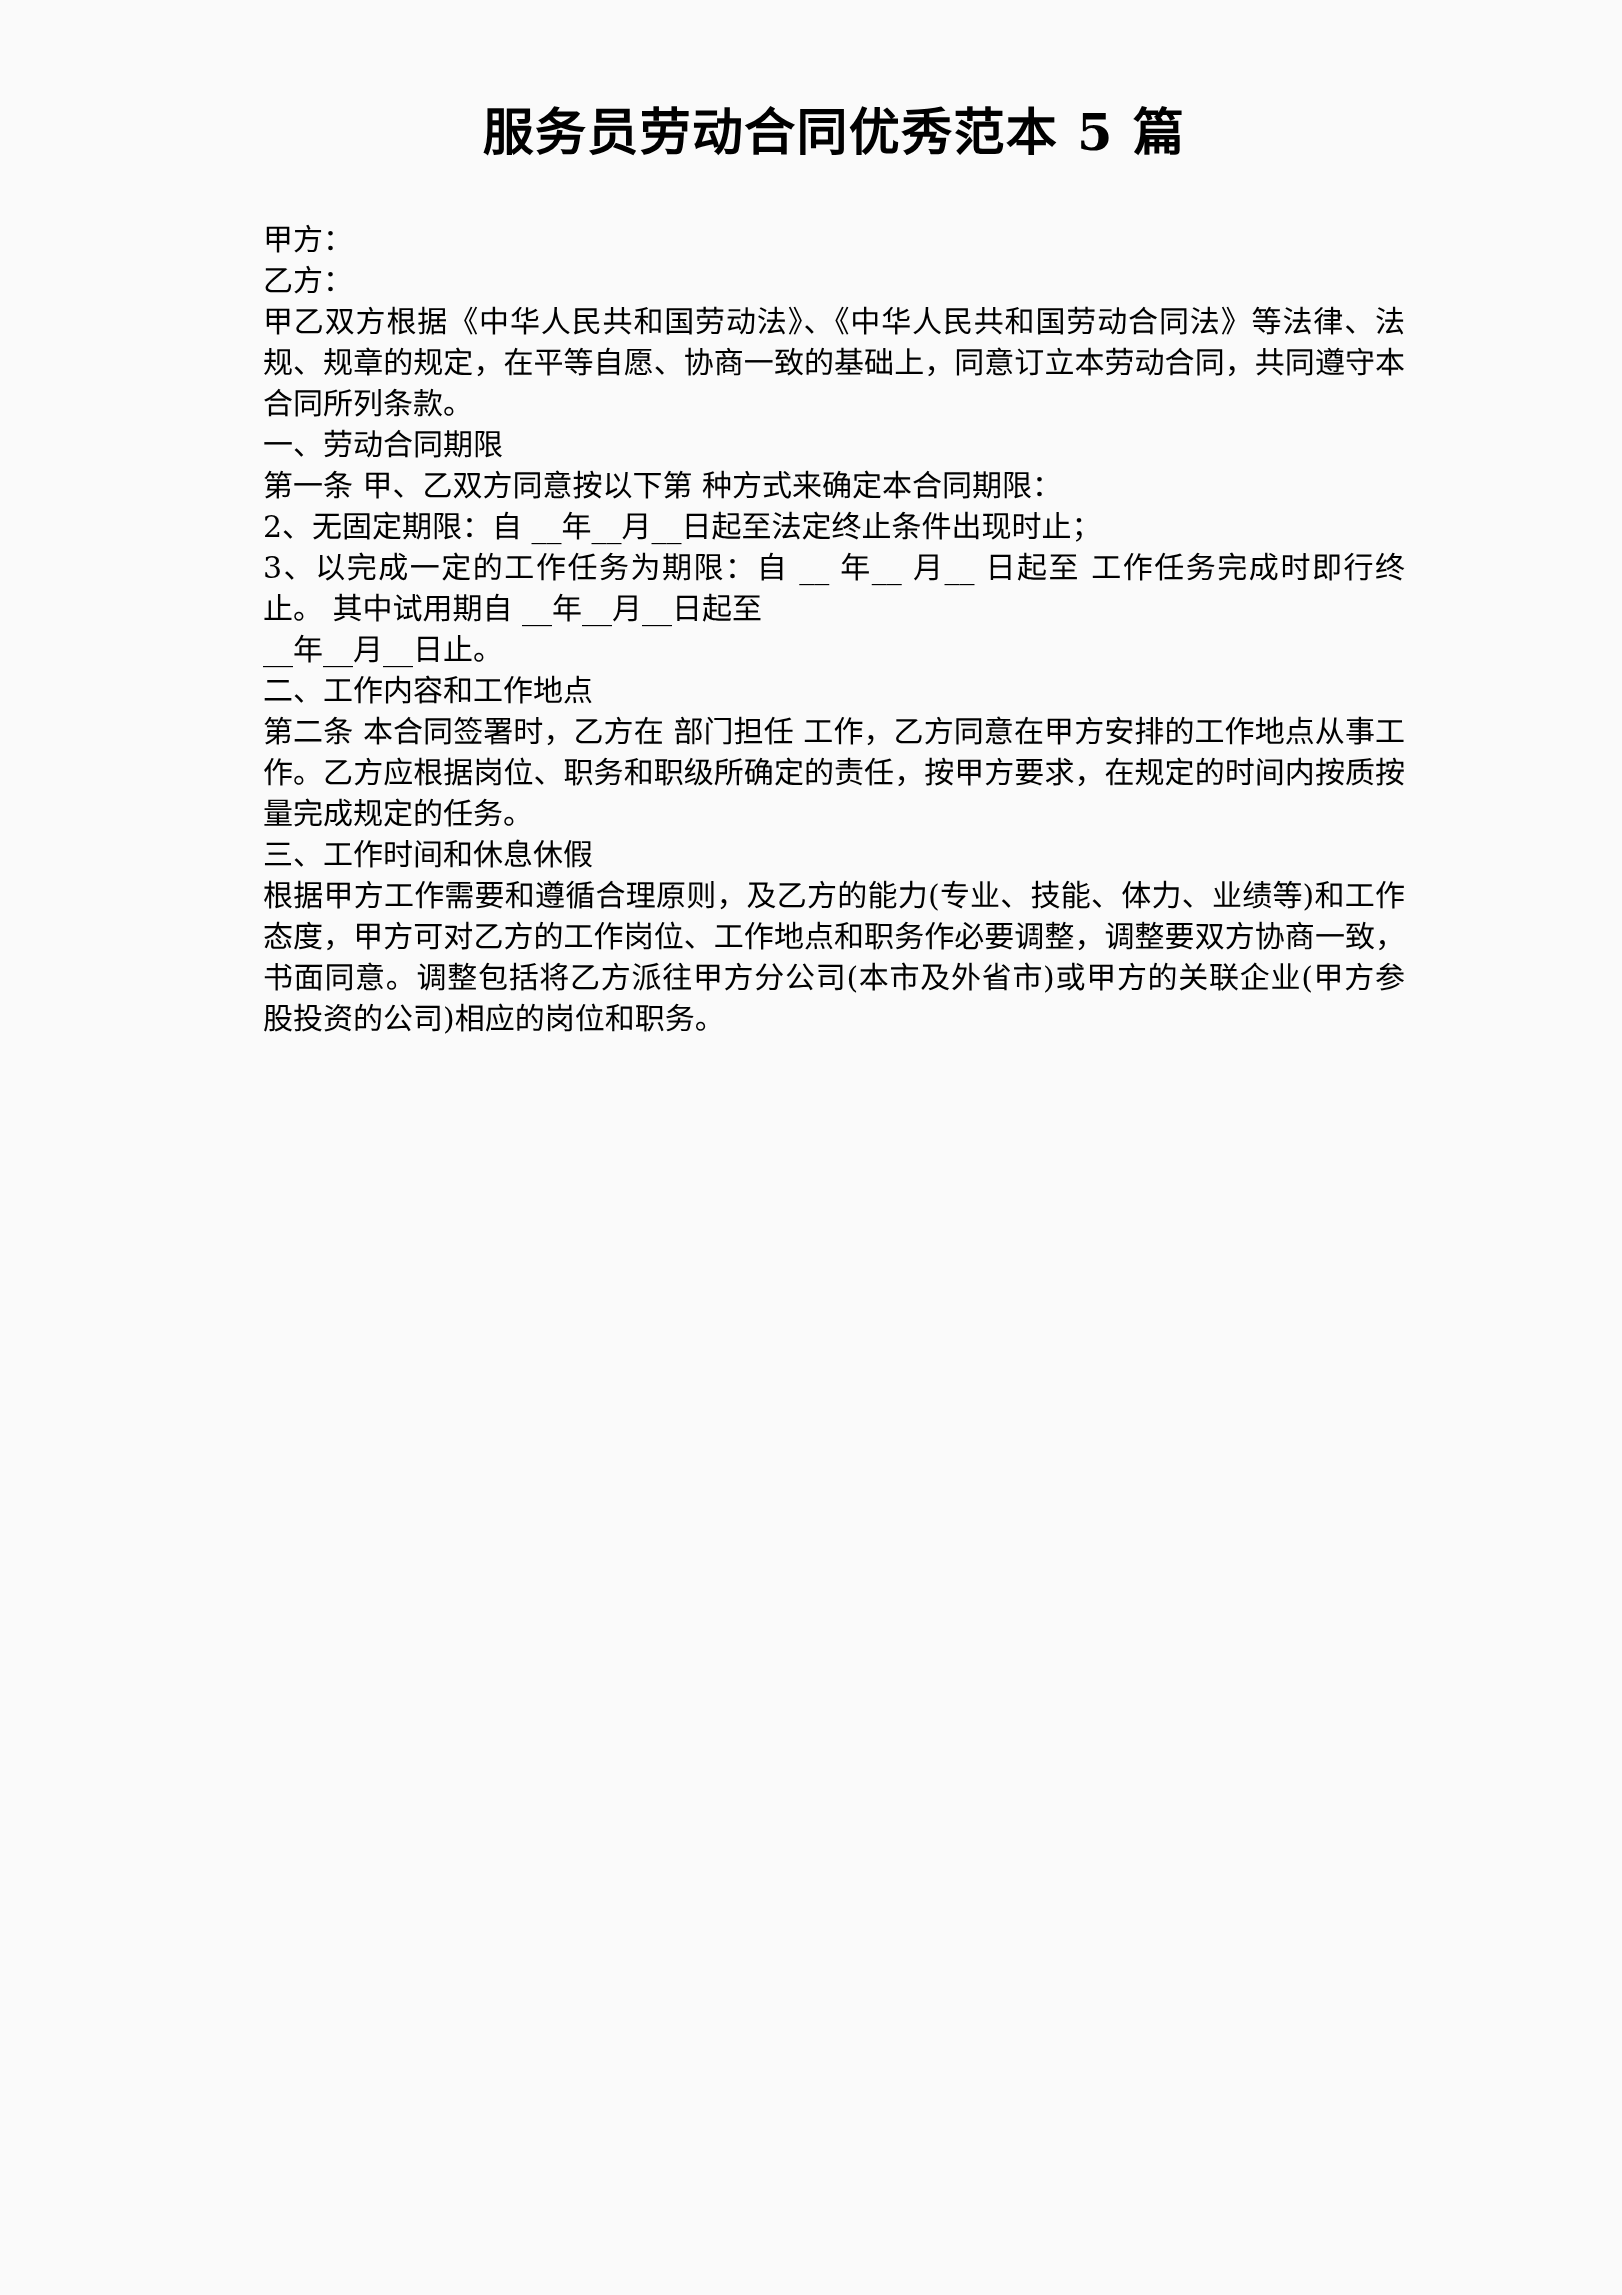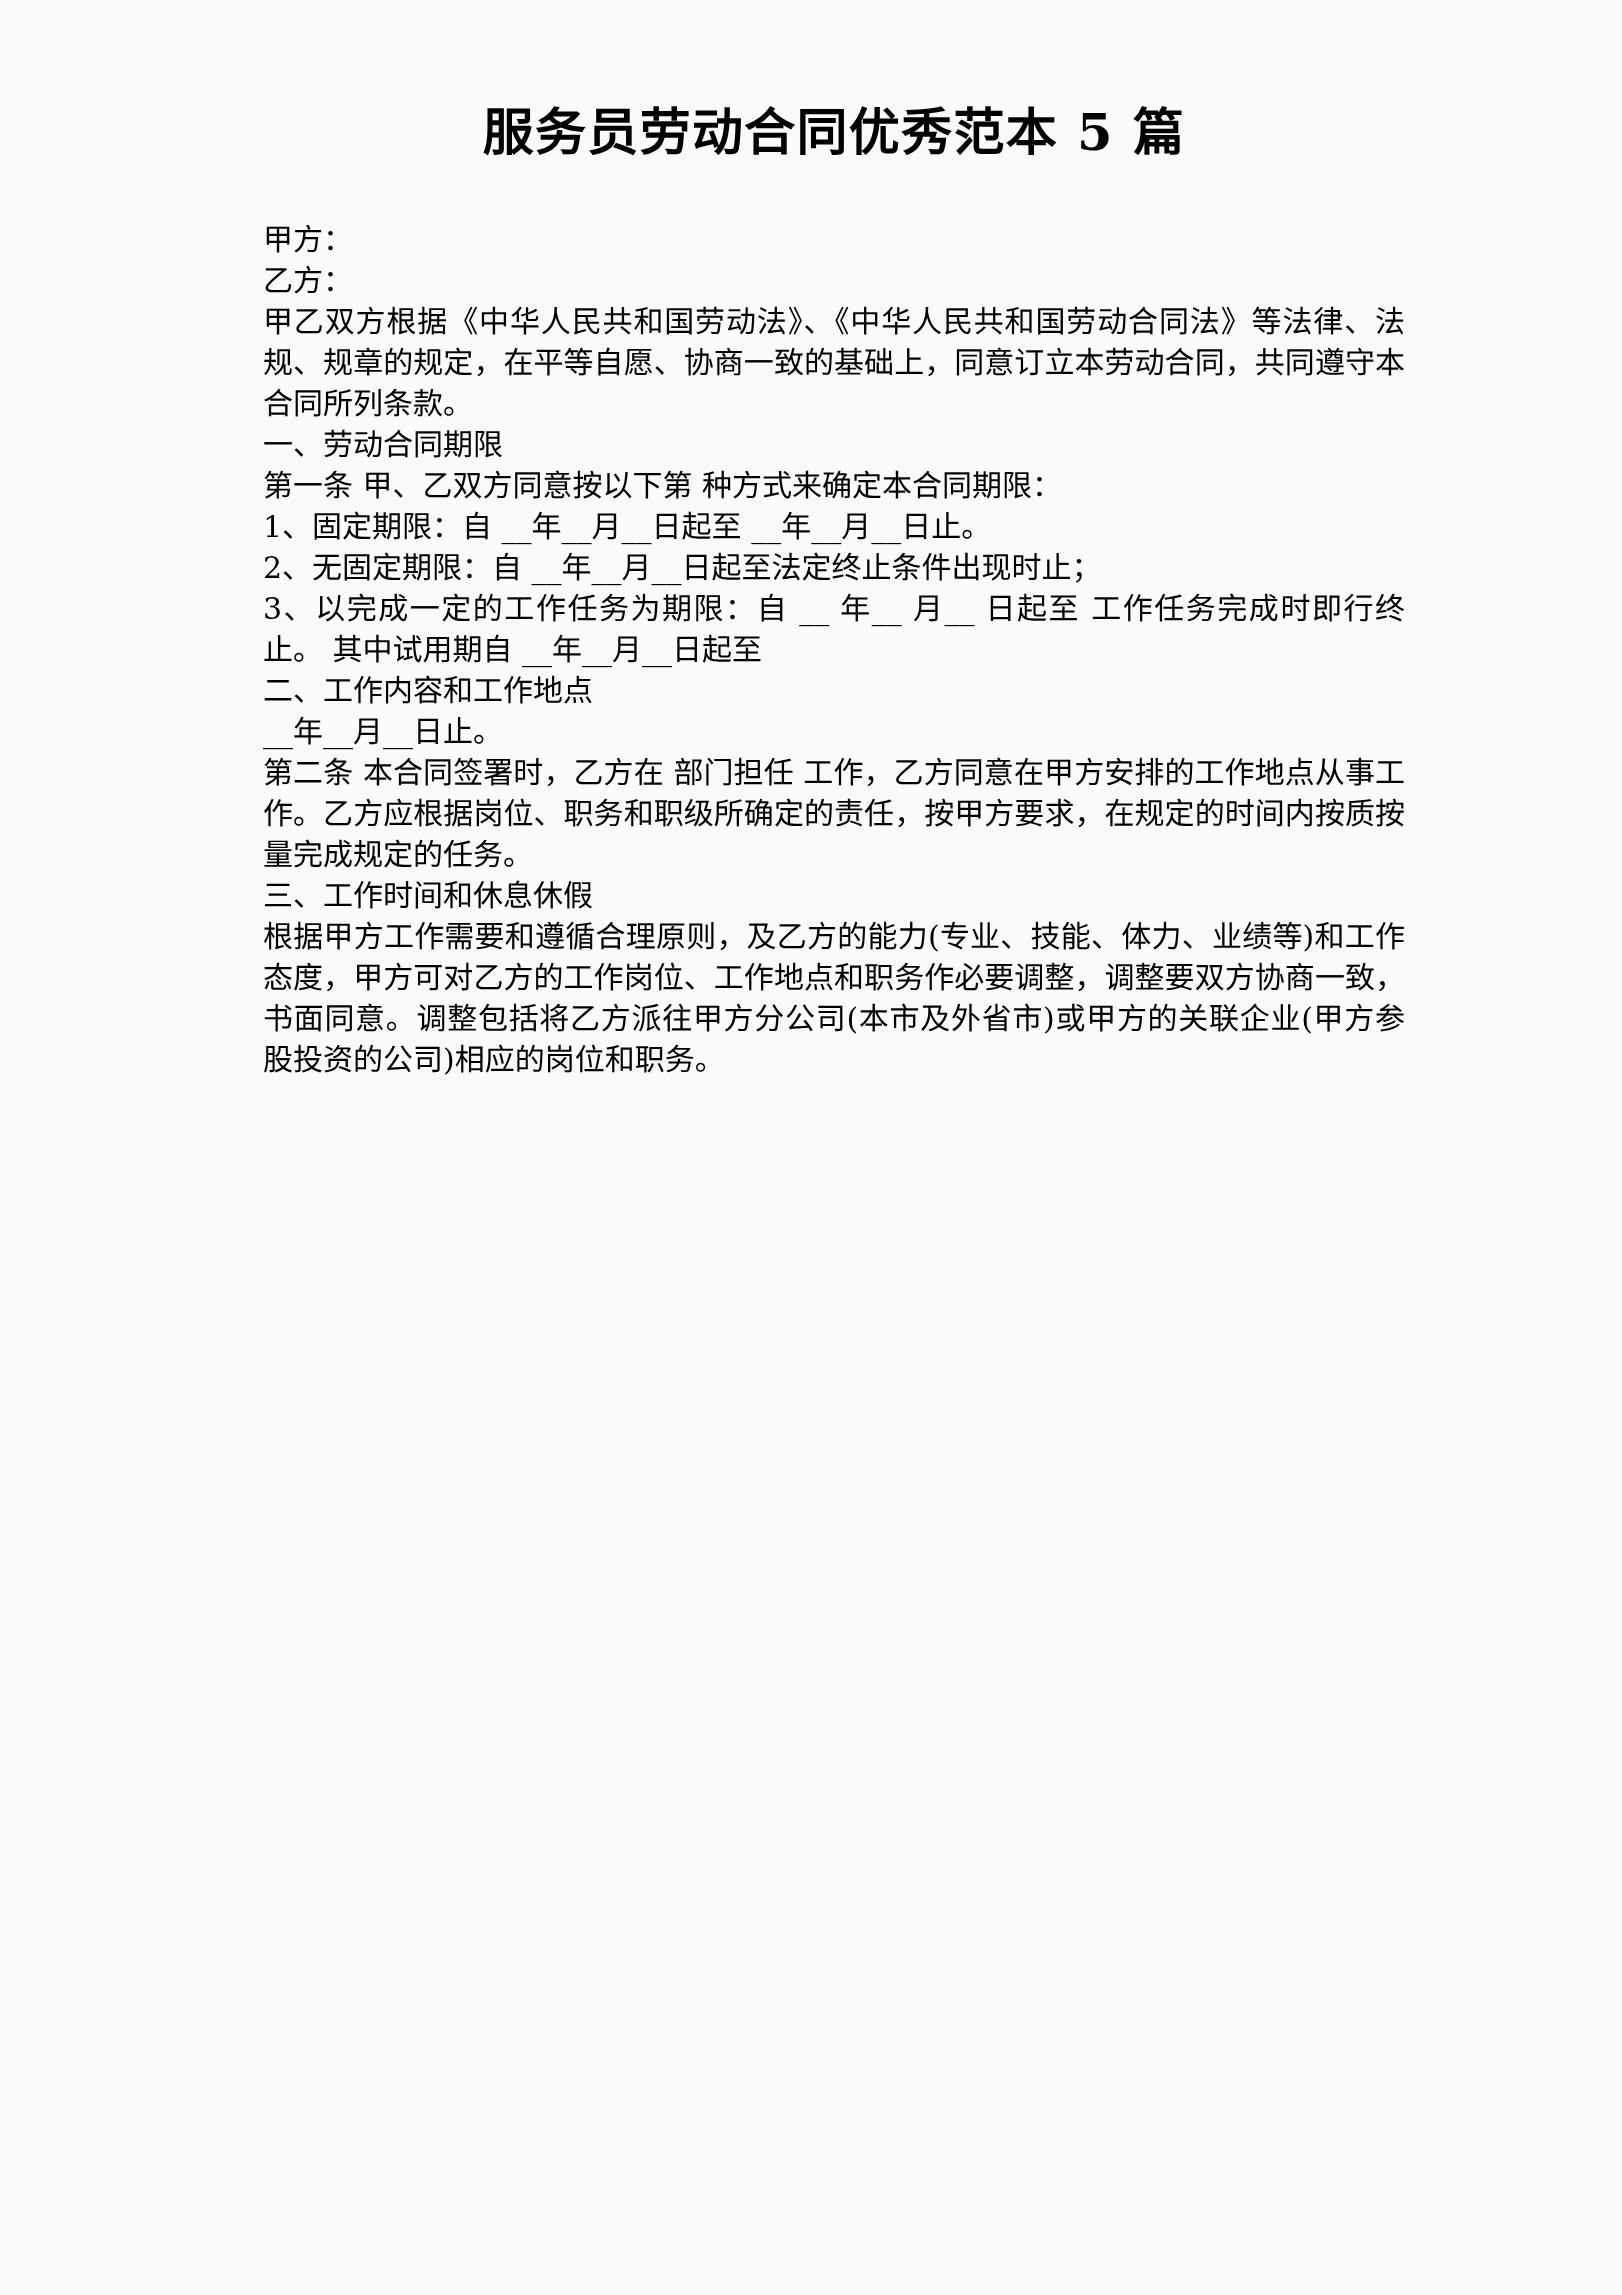--- a/index.html
+++ b/index.html
@@ -75,29 +75,28 @@
     <p class="para">甲方：</p>
 
     <p class="para">乙方：</p>
 
     <p class="para">甲乙双方根据《中华人民共和国劳动法》、《中华人民共和国劳动合同法》等法律、法规、规章的规定，在平等自愿、协商一致的基础上，同意订立本劳动合同，共同遵守本合同所列条款。</p>
 
     <p class="para">一、劳动合同期限</p>
 
     <p class="para">第一条 甲、乙双方同意按以下第 种方式来确定本合同期限：</p>
 
-    <p class="para">1、固定期限：自 __年__月__日起至 __年__月__日止。</p>
 
     <p class="para">2、无固定期限：自 __年__月__日起至法定终止条件出现时止；</p>
 
     <p class="para">3、以完成一定的工作任务为期限：自 __ 年__ 月__ 日起至 工作任务完成时即行终止。 其中试用期自 __年__月__日起至</p>
 
+    <p class="para">__年__月__日止。</p>
+
     <p class="para">二、工作内容和工作地点</p>
-
-    <p class="para">__年__月__日止。</p>
 
     <p class="para">第二条 本合同签署时，乙方在 部门担任 工作，乙方同意在甲方安排的工作地点从事工作。乙方应根据岗位、职务和职级所确定的责任，按甲方要求，在规定的时间内按质按量完成规定的任务。</p>
 
 
     <p class="para">三、工作时间和休息休假</p>
 
     <p class="para">根据甲方工作需要和遵循合理原则，及乙方的能力(专业、技能、体力、业绩等)和工作态度，甲方可对乙方的工作岗位、工作地点和职务作必要调整，调整要双方协商一致，书面同意。调整包括将乙方派往甲方分公司(本市及外省市)或甲方的关联企业(甲方参股投资的公司)相应的岗位和职务。</p>
 
 
 

